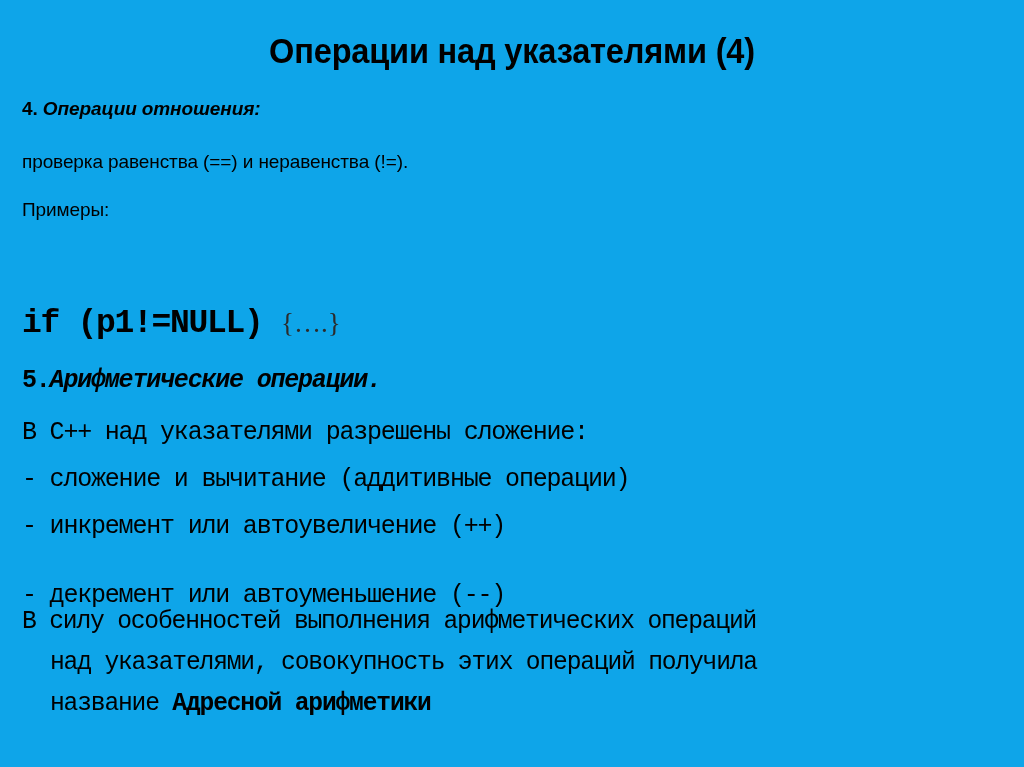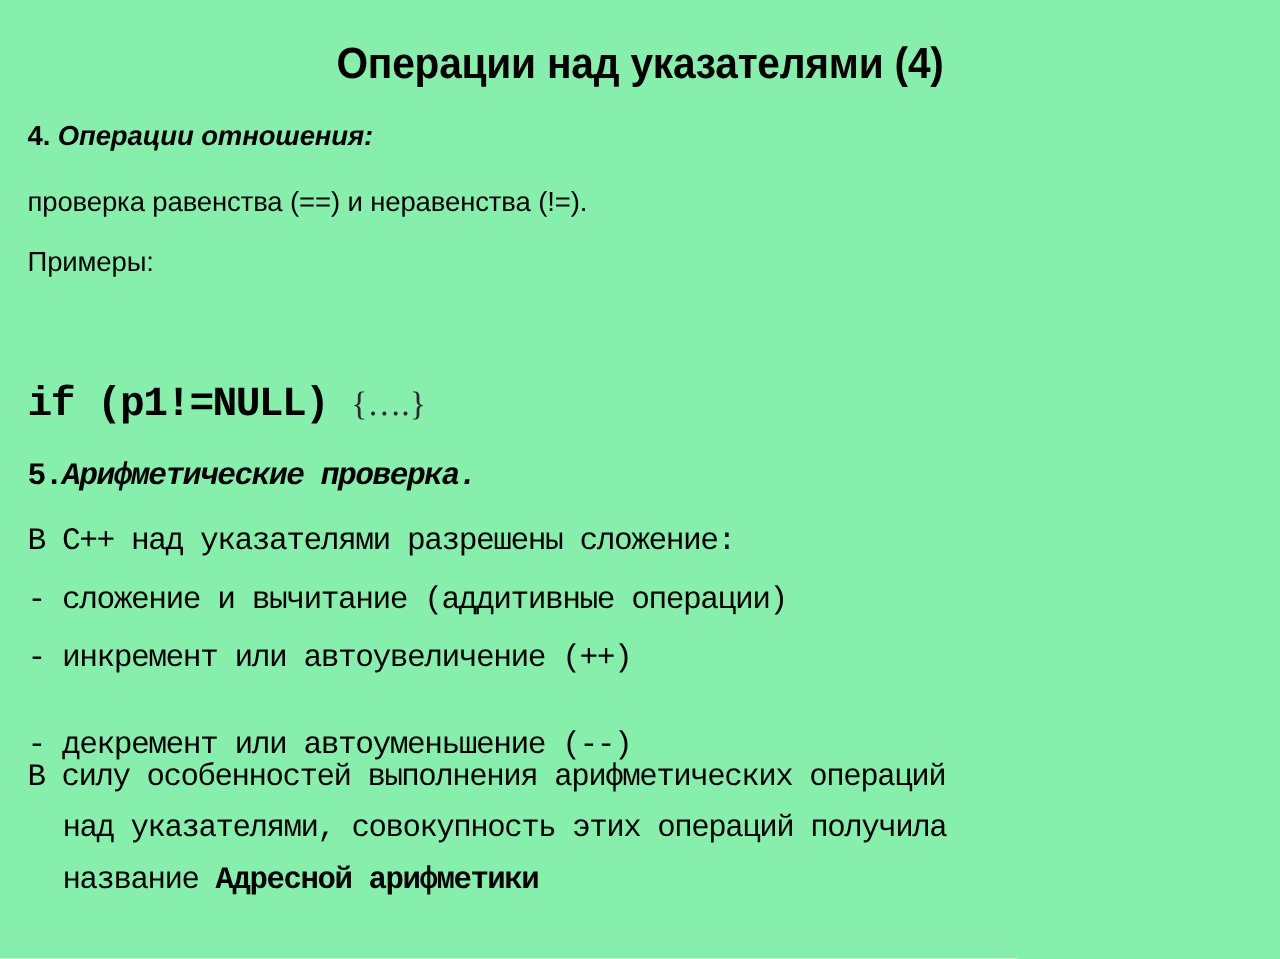--- a/index.html
+++ b/index.html
@@ -13,21 +13,21 @@
     overflow: hidden;
     font-family: "Liberation Mono", "DejaVu Sans Mono", monospace;
     color: #000000;
     -webkit-font-smoothing: antialiased;
   }
 
   .slide {
     position: relative;
     width: 1024px;
     height: 767px;
-    background: #86efac;
+    background: #0ea5e9;
   }
 
   
   .slide-title {
     position: absolute;
     left: 0;
     top: 8px;
     width: 1024px;
     text-align: center;
     font-family: "Liberation Sans", "DejaVu Sans", sans-serif;
@@ -51,21 +51,21 @@
 
   .line {
     position: absolute;
     left: 22px;
     white-space: pre;
   }
 
   
   .sans {
     font-family: "Liberation Sans", "DejaVu Sans", sans-serif;
-    font-size: 22px;
+    font-size: 19px;
     line-height: 28px;
     letter-spacing: -0.1px;
   }
   .sans b { font-weight: bold; }
   .sans i { font-style: italic; font-weight: bold; }
 
   
   .code {
     font-family: "Liberation Mono", "DejaVu Sans Mono", monospace;
     font-size: 33px;
@@ -111,21 +111,21 @@
 
     <div class="line sans" style="top:95px;"><b>4. </b><i>Операции отношения:</i></div>
 
     <div class="line sans" style="top:148px;text-align:center;">проверка равенства (==) и неравенства (!=).</div>
 
     <div class="line sans" style="top:196px; font-weight:normal;">Примеры:</div>
 
 
     <div class="line code" style="top:305px;"><span>if (p1!=NULL) </span><span class="dim">{….}</span></div>
 
-    <div class="line mono heading" style="top:367px;"><span>5.</span><i>Арифметические проверка.</i></div>
+    <div class="line mono heading" style="top:367px;"><span>5.</span><i>Арифметические операции.</i></div>
 
     <div class="line mono" style="top:419px;">В C++ над указателями разрешены сложение:</div>
 
     <div class="line mono" style="top:466px;">- сложение и вычитание (аддитивные операции)</div>
 
     <div class="line mono" style="top:513px;">- инкремент или автоувеличение (++)</div>
 
     <div class="line mono" style="top:582px;">- декремент или автоуменьшение (--)</div>
 
     <div class="line mono para" style="top:608px;">В силу особенностей выполнения арифметических операций</div>

